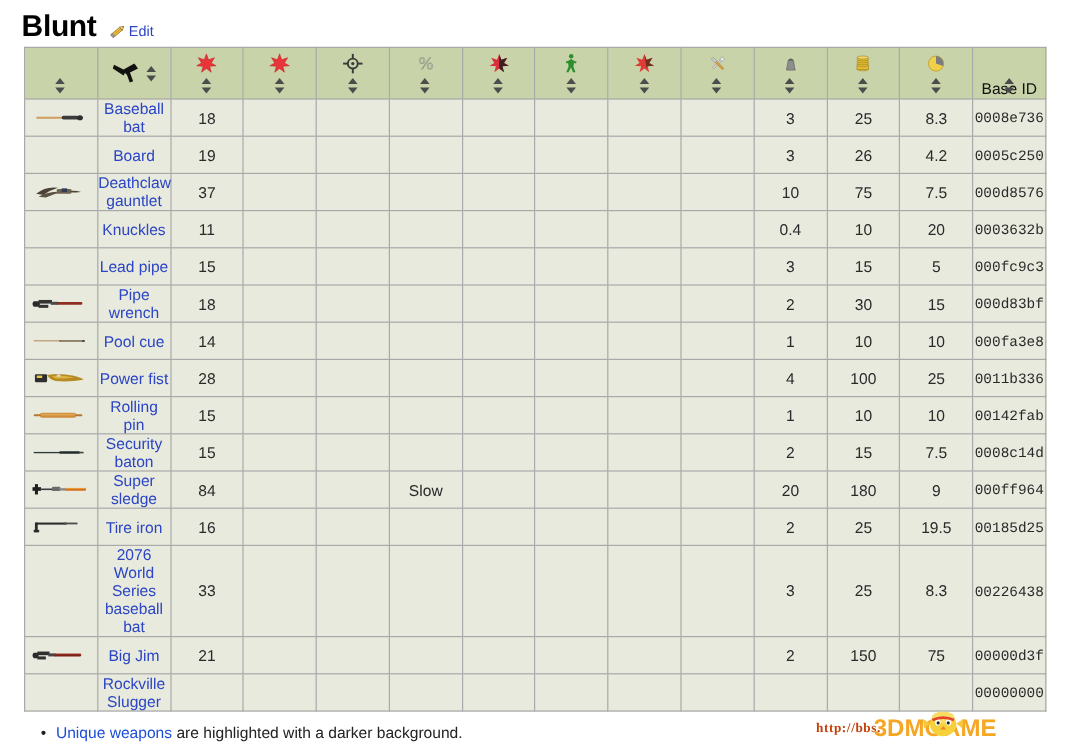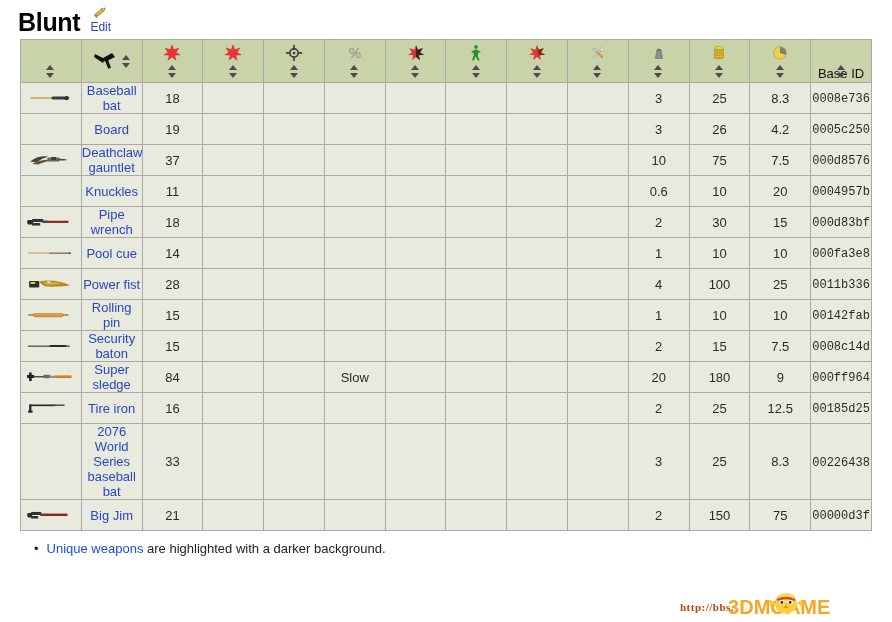--- a/index.html
+++ b/index.html
@@ -30,21 +30,20 @@
     color: #000000;
     letter-spacing: -0.3px;
     line-height: 28px;
   }
   .edit-wrap {
     display: flex;
     align-items: center;
     margin-left: 10px;
     position: relative;
     top: -2px;
-    flex-direction: column;
   }
   .pencil-icon {
     width: 16px;
     height: 16px;
     display: inline-block;
     margin-right: 1px;
   }
   .edit-link {
     color: #2b45c4;
     font-size: 12px;
@@ -517,24 +516,42 @@
           </td>
           <td class="c-name"><a class="wname">Knuckles</a></td>
           <td class="c-num">11</td>
           <td class="c-num"></td>
           <td class="c-num"></td>
           <td class="c-wide"></td>
           <td class="c-num"></td>
           <td class="c-num"></td>
           <td class="c-num"></td>
           <td class="c-num"></td>
-          <td class="c-wide">0.6</td>
+          <td class="c-wide">0.4</td>
           <td class="c-wide">10</td>
           <td class="c-wide">20</td>
-          <td class="c-id"><span class="baseid">0004957b</span></td>
+          <td class="c-id"><span class="baseid">0003632b</span></td>
+        </tr>
+        <tr>
+          <td class="c-img">
+            <div class="imgcell"></div>
+          </td>
+          <td class="c-name"><a class="wname">Lead pipe</a></td>
+          <td class="c-num">15</td>
+          <td class="c-num"></td>
+          <td class="c-num"></td>
+          <td class="c-wide"></td>
+          <td class="c-num"></td>
+          <td class="c-num"></td>
+          <td class="c-num"></td>
+          <td class="c-num"></td>
+          <td class="c-wide">3</td>
+          <td class="c-wide">15</td>
+          <td class="c-wide">5</td>
+          <td class="c-id"><span class="baseid">000fc9c3</span></td>
         </tr>
         <tr>
           <td class="c-img">
             <div class="imgcell">
               <svg width="118" height="26" viewBox="0 0 118 26">
                 <path d="M14 9 Q10 13 14 18 L24 18 L24 9 Z" fill="#2a2a2a"></path>
                 <rect x="22" y="7" width="22" height="6" fill="#343434"></rect>
                 <rect x="22" y="15" width="16" height="5" fill="#343434"></rect>
                 <rect x="42" y="10" width="12" height="5" fill="#4a4a4a"></rect>
                 <rect x="52" y="10.5" width="42" height="4.5" rx="2" fill="#8c2e22"></rect>
@@ -697,21 +714,21 @@
           <td class="c-num">16</td>
           <td class="c-num"></td>
           <td class="c-num"></td>
           <td class="c-wide"></td>
           <td class="c-num"></td>
           <td class="c-num"></td>
           <td class="c-num"></td>
           <td class="c-num"></td>
           <td class="c-wide">2</td>
           <td class="c-wide">25</td>
-          <td class="c-wide">12.5</td>
+          <td class="c-wide">19.5</td>
           <td class="c-id"><span class="baseid">00185d25</span></td>
         </tr>
         <tr class="unique">
           <td class="c-img">
             <div class="imgcell"></div>
           </td>
           <td class="c-name"><a class="wname">2076 World Series baseball bat</a></td>
           <td class="c-num">33</td>
           <td class="c-num"></td>
           <td class="c-num"></td>
@@ -744,20 +761,38 @@
           <td class="c-num"></td>
           <td class="c-wide"></td>
           <td class="c-num"></td>
           <td class="c-num"></td>
           <td class="c-num"></td>
           <td class="c-num"></td>
           <td class="c-wide">2</td>
           <td class="c-wide">150</td>
           <td class="c-wide">75</td>
           <td class="c-id"><span class="baseid">00000d3f</span></td>
+        </tr>
+        <tr class="unique">
+          <td class="c-img">
+            <div class="imgcell"></div>
+          </td>
+          <td class="c-name"><a class="wname">Rockville Slugger</a></td>
+          <td class="c-num"></td>
+          <td class="c-num"></td>
+          <td class="c-num"></td>
+          <td class="c-wide"></td>
+          <td class="c-num"></td>
+          <td class="c-num"></td>
+          <td class="c-num"></td>
+          <td class="c-num"></td>
+          <td class="c-wide"></td>
+          <td class="c-wide"></td>
+          <td class="c-wide"></td>
+          <td class="c-id"><span class="baseid">00000000</span></td>
         </tr>
       </tbody>
   </table>
 </div>
 
 <div class="note">
   <span class="bullet">•</span>
   <span>
     <a>Unique weapons</a><span> are highlighted with a darker background.</span>
   </span>

